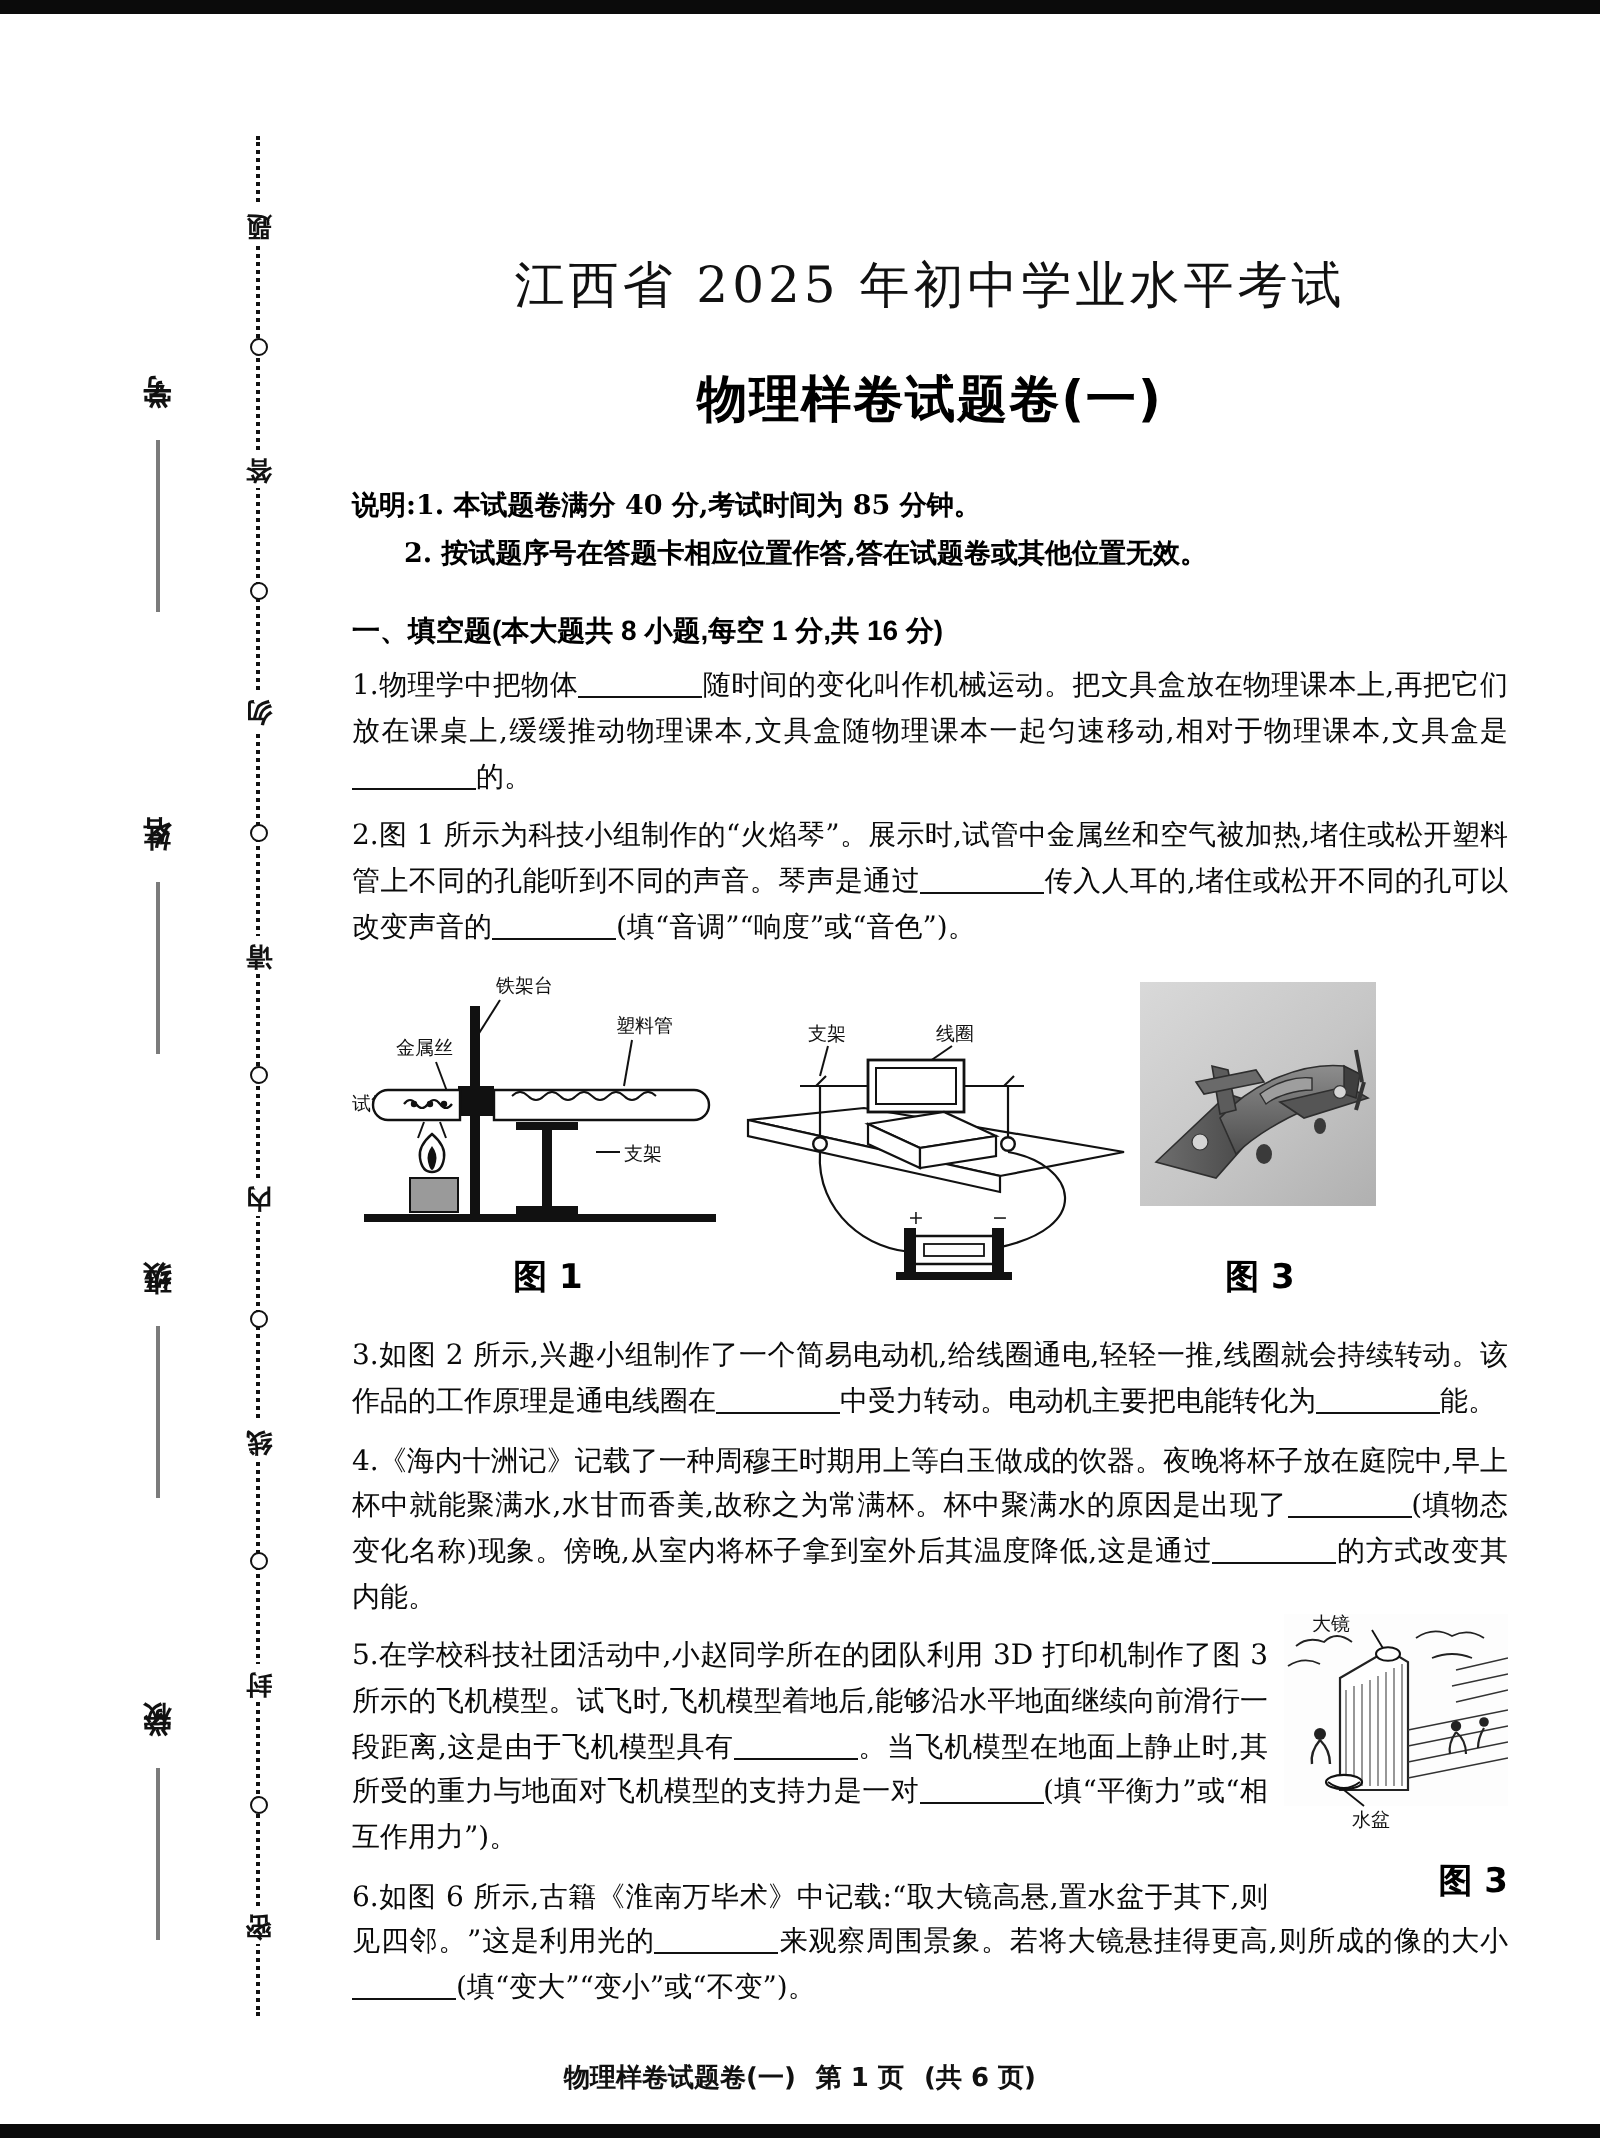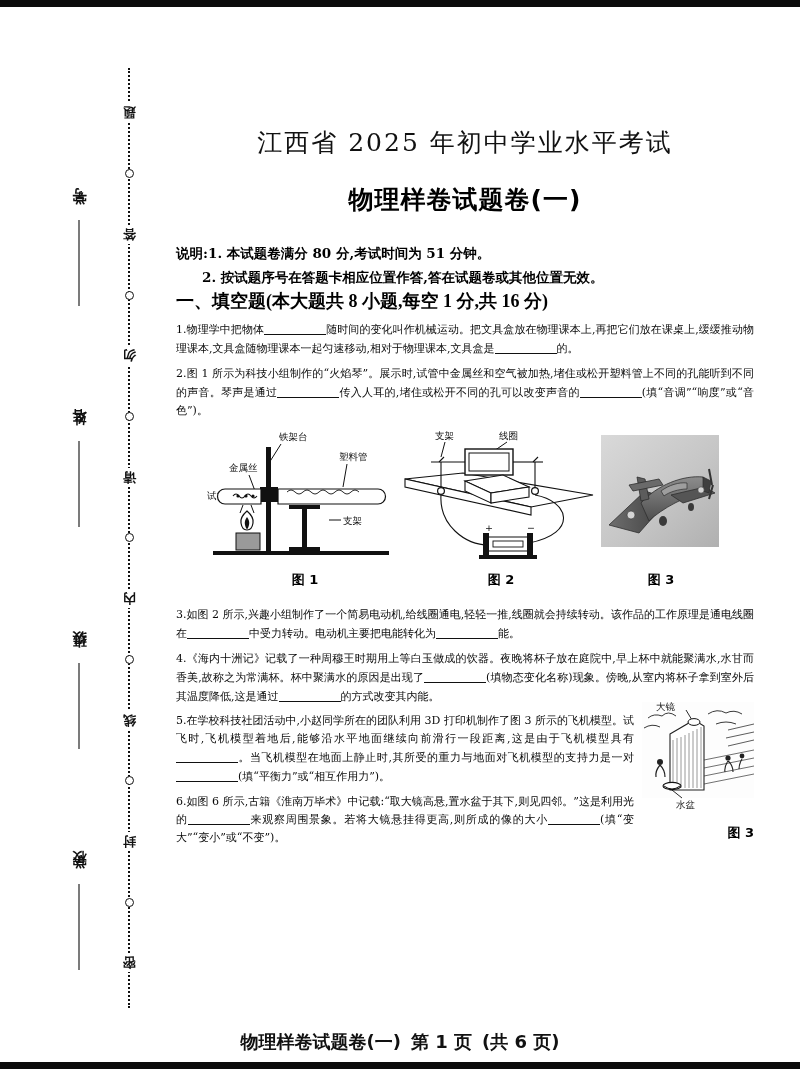--- a/index.html
+++ b/index.html
@@ -134,53 +134,54 @@
     margin-top: 26px;
     font-size: 13.5px;
     font-weight: 700;
     line-height: 1.75;
     font-family: "DejaVu Serif", "Liberation Serif", serif;
   }
   .note-row { display: block; }
   .note-row.indent { padding-left: 26px; }
 
   .section-head {
-    font-size: 18px;
-    font-weight: 700;
-    font-family: Liberation Serif, serif;
+    margin-top: 18px;
+    font-size: 14px;
+    font-weight: 700;
+    font-family: Liberation Sans, sans-serif;
   }
   .q {
     margin-top: 7px;
-    font-size: 11px;
+    font-size: 14px;
     line-height: 1.62;
     text-align: justify;
     font-family: "DejaVu Serif", "Liberation Serif", serif;
     color: #0a0a0a;
   }
   .q .num { font-weight: 400; }
   .blank {
     display: inline-block;
     min-width: 62px;
     border-bottom: 1.3px solid #111;
     vertical-align: -2px;
     height: 14px;
   }
   .blank.short { min-width: 52px; }
 
   
   .fig-row {
     display: flex;
     align-items: flex-end;
-    justify-content: center;
+    justify-content: flex-start;
     margin-top: 10px;
     margin-bottom: 17px;
   }
   .fig-box { text-align: center; }
   .fig-cap {
-    font-size: 13px;
+    font-size: 17px;
     font-weight: 700;
     margin-top: 2px;
     font-family: "DejaVu Sans", "Liberation Sans", sans-serif;
   }
   .lbl {
     font-size: 9.5px;
     font-family: "DejaVu Sans", "Liberation Sans", sans-serif;
     fill: #111;
   }
 
@@ -194,21 +195,21 @@
   }
   .clearfix::after { content: ""; display: block; clear: both; }
 
   
   #footer {
     position: absolute;
     left: 0;
     top: 1030px;
     width: 800px;
     text-align: center;
-    font-size: 18px;
+    font-size: 13px;
     font-weight: 700;
     font-family: "DejaVu Sans", "Liberation Sans", sans-serif;
     color: #111;
   }
   #footer span { margin: 0 5px; }
 </style>
 </head>
 <body>
 
 <div id="page">
@@ -257,21 +258,21 @@
       </div>
     </div>
   </div>
 
   <div id="body-col">
 
     <div class="doc-title">江西省 2025 年初中学业水平考试</div>
     <div class="doc-subtitle">物理样卷试题卷(一)</div>
 
     <div class="notes">
-      <div class="note-row"><span>说明:</span><span>1. 本试题卷满分 80 分,考试时间为 51 分钟。</span></div>
+      <div class="note-row"><span>说明:</span><span>1. 本试题卷满分 40 分,考试时间为 85 分钟。</span></div>
       <div class="note-row indent"><span>2. 按试题序号在答题卡相应位置作答,答在试题卷或其他位置无效。</span></div>
     </div>
 
     <div class="section-head">一、填空题(本大题共 8 小题,每空 1 分,共 16 分)</div>
 
     <div class="q">
       <span class="num">1.</span><span>物理学中把物体</span><span class="blank"></span><span>随时间的变化叫作机械运动。把文具盒放在物理课本上,再把它们放在课桌上,缓缓推动物理课本,文具盒随物理课本一起匀速移动,相对于物理课本,文具盒是</span><span class="blank"></span><span>的。</span>
     </div>
 
     <div class="q">
@@ -355,21 +356,20 @@
           <path d="M132 66 C166 72 176 104 126 114" stroke="#111" stroke-width="1.1" fill="none"></path>
 
           <rect x="84" y="108" width="42" height="14" rx="2" fill="#fff" stroke="#111" stroke-width="1.2"></rect>
           <rect x="80" y="104" width="6" height="22" fill="#111"></rect>
           <rect x="124" y="104" width="6" height="22" fill="#111"></rect>
           <rect x="90" y="112" width="30" height="6" fill="#fff" stroke="#111" stroke-width="0.9"></rect>
           <rect x="76" y="126" width="58" height="4" fill="#111"></rect>
           <text class="lbl" x="82" y="102">+</text>
           <text class="lbl" x="124" y="102">−</text>
         </svg>
-        <div class="fig-cap">图 2</div>
       </div>
 
       <div class="fig-box">
         <svg width="124" height="136" viewBox="0 0 124 136">
           <defs>
             <linearGradient id="photoBg" x1="0" y1="0" x2="1" y2="1">
               <stop offset="0%" stop-color="#d9d9d9"></stop>
               <stop offset="55%" stop-color="#c6c6c6"></stop>
               <stop offset="100%" stop-color="#b0b0b0"></stop>
             </linearGradient>

